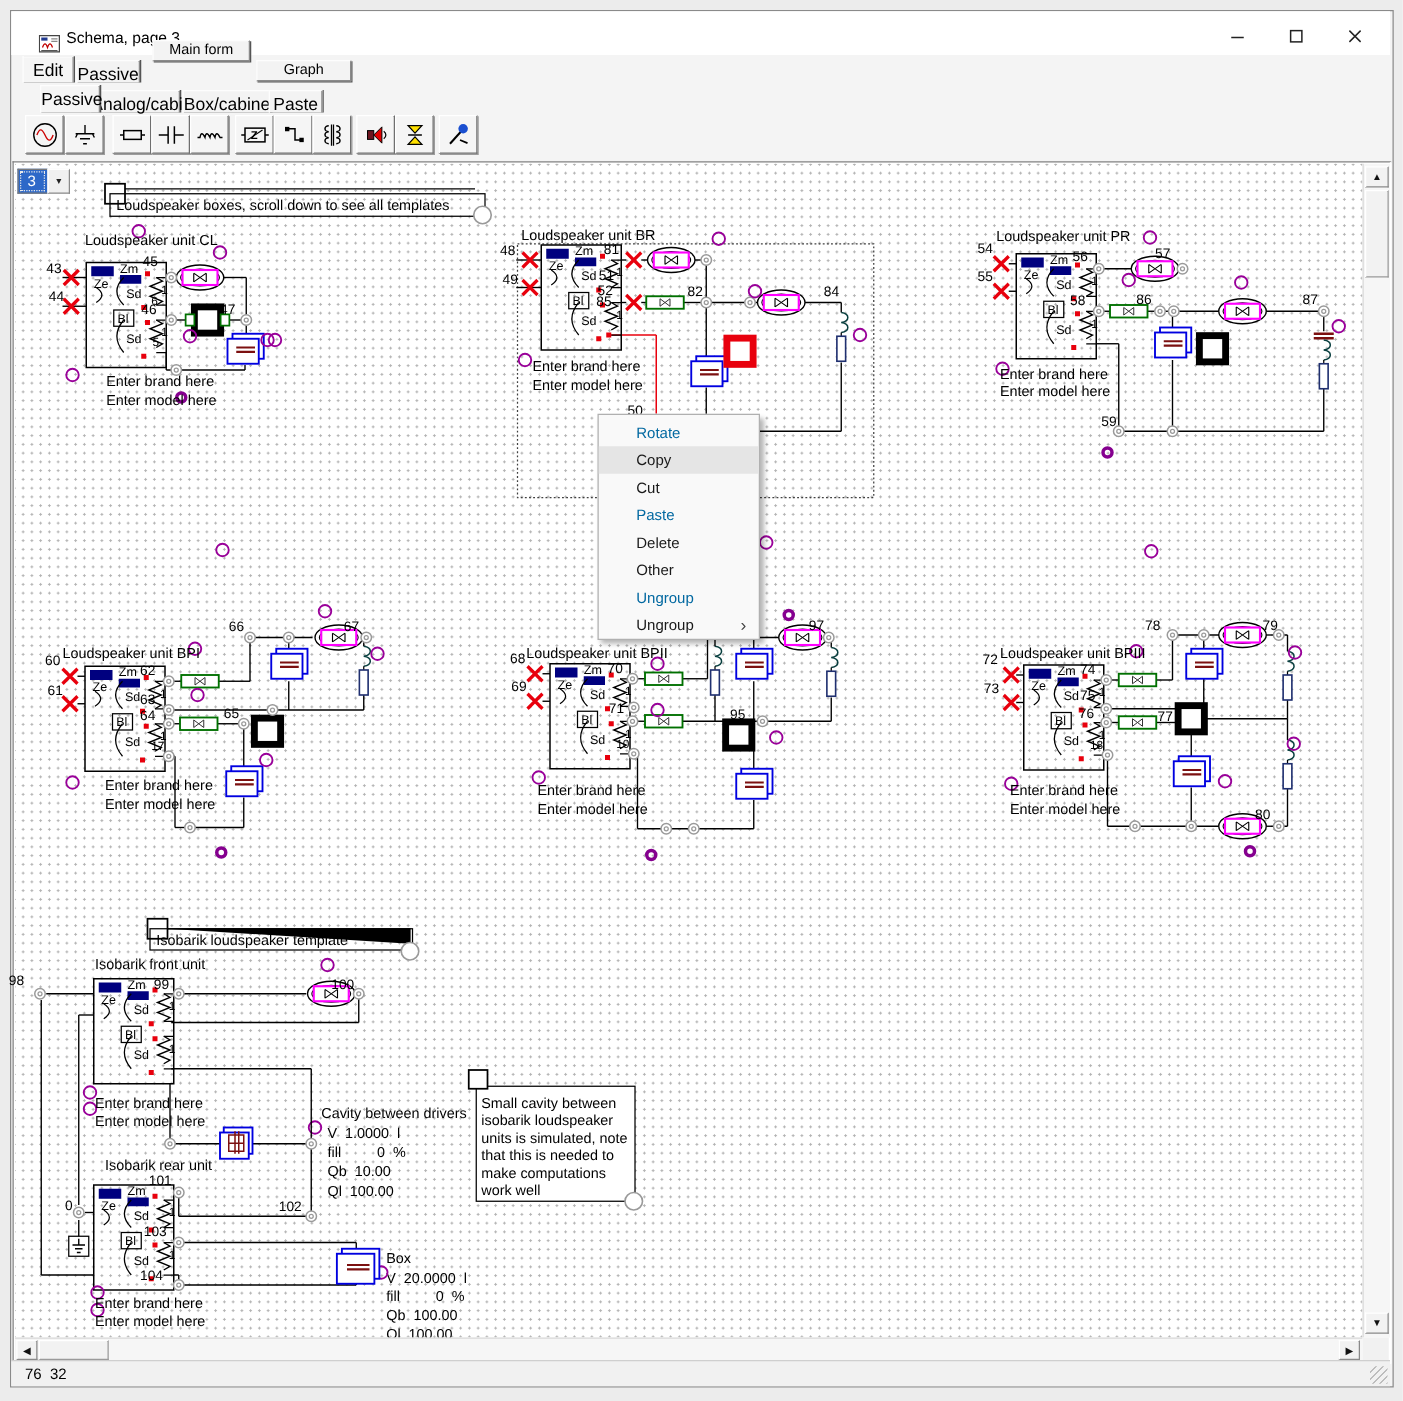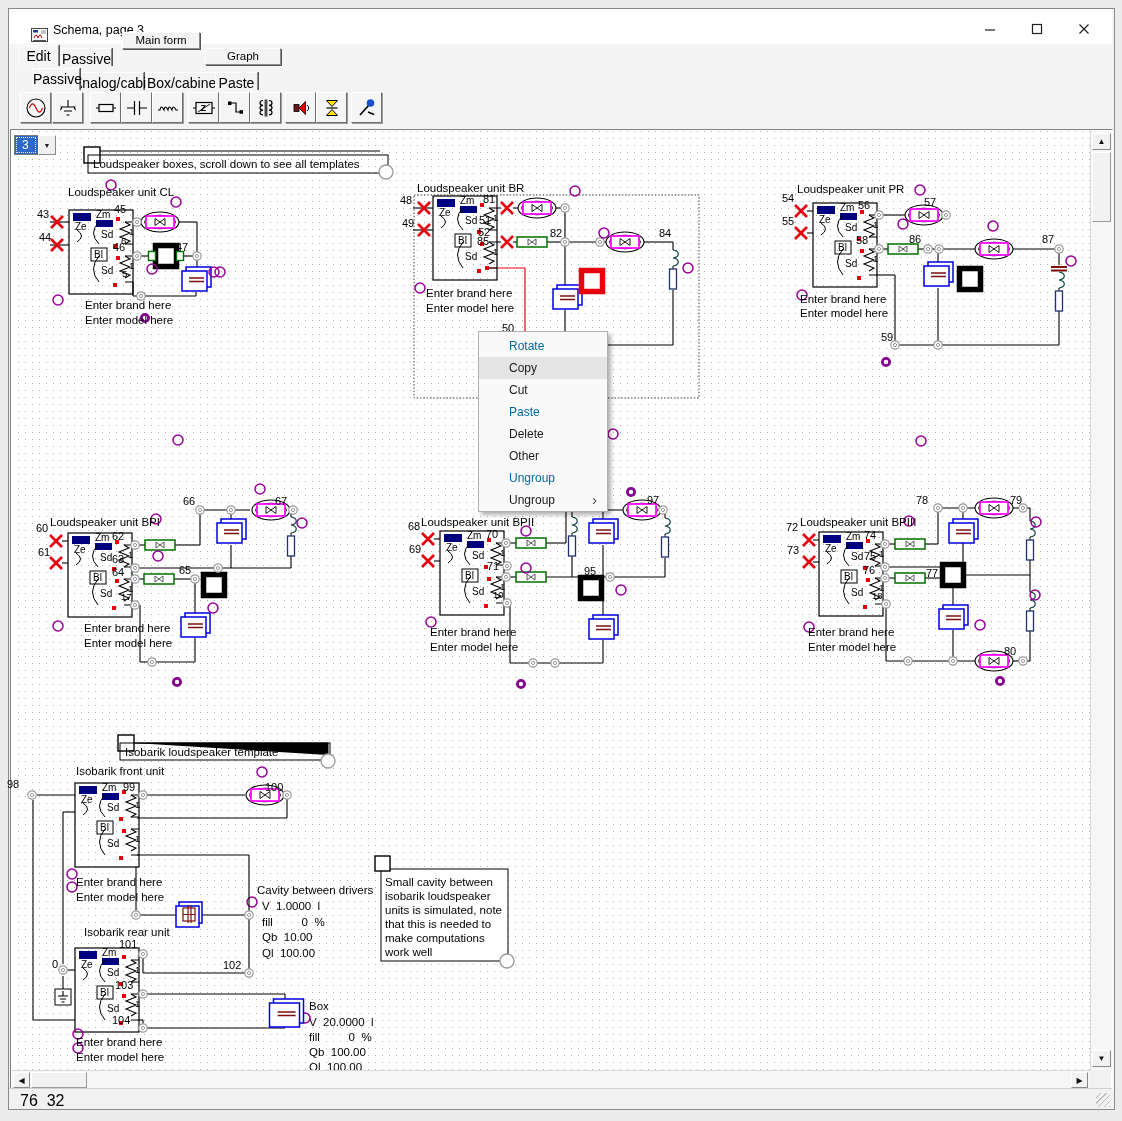--- a/index.html
+++ b/index.html
@@ -26,21 +26,21 @@
   .canvas{position:absolute;left:12px;top:131px;width:1078px;height:939px;background:#fff;
     background-image:radial-gradient(circle,#b3b3b3 0.9px,rgba(0,0,0,0) 1px);
     background-size:7px 7px;background-position:3px 4px;z-index:1}
   .vscroll{position:absolute;left:1090px;top:131px;width:21px;height:939px;background:#f6f6f6;border-left:1px solid #d9d9d9;z-index:10}
   .hscroll{position:absolute;left:12px;top:1070px;width:1078px;height:18px;background:#f6f6f6;border-top:1px solid #d9d9d9;z-index:10}
   .sbtn{position:absolute;background:#f2f2f2;border:1px solid #8a8a8a;border-top-color:#fff;border-left-color:#fff;
     box-sizing:border-box;display:flex;align-items:center;justify-content:center;font-size:8px;color:#111}
   .sthumb{position:absolute;background:#f2f2f2;border:1px solid #9a9a9a;border-top-color:#fff;border-left-color:#fff;box-sizing:border-box}
   .corner{position:absolute;left:1090px;top:1070px;width:21px;height:18px;background:#f1f1f1;z-index:10}
   .statusbar{position:absolute;left:9px;top:1088px;width:1103px;height:20px;background:#f1f1f1;border-top:1px solid #cfcfcf;z-index:10}
-  .status-text{position:absolute;left:11px;top:3px;font-size:16px;color:#000}
+  .status-text{position:absolute;left:11px;top:3px;font-size:12px;color:#000}
   .grip{position:absolute;right:2px;bottom:2px;width:14px;height:14px;
     background:repeating-linear-gradient(135deg,rgba(0,0,0,0) 0 3px,#bdbdbd 3px 4px)}
   .combo{position:absolute;left:14px;top:135px;z-index:12;display:flex}
   .combo-val{width:24px;height:20px;background:#2d68c8;color:#fff;font-size:12px;box-sizing:border-box;
     border:1px solid #7a7a7a;border-right:none;padding:2px 0 0 7px;outline:1px dotted #e8e8e8;outline-offset:-3px}
   .combo-btn{width:18px;height:20px;background:#f0f0f0;border:1px solid #8a8a8a;border-top-color:#fff;border-left-color:#fff;
     box-sizing:border-box;display:flex;align-items:center;justify-content:center;font-size:7px;color:#222}
   #schematic{position:absolute;left:0;top:0;z-index:5;pointer-events:none}
   #schematic text{font-family:"Liberation Sans",sans-serif;fill:#000}
   .menu{position:absolute;left:478px;top:331px;width:130px;height:181px;background:#f9f9f9;

